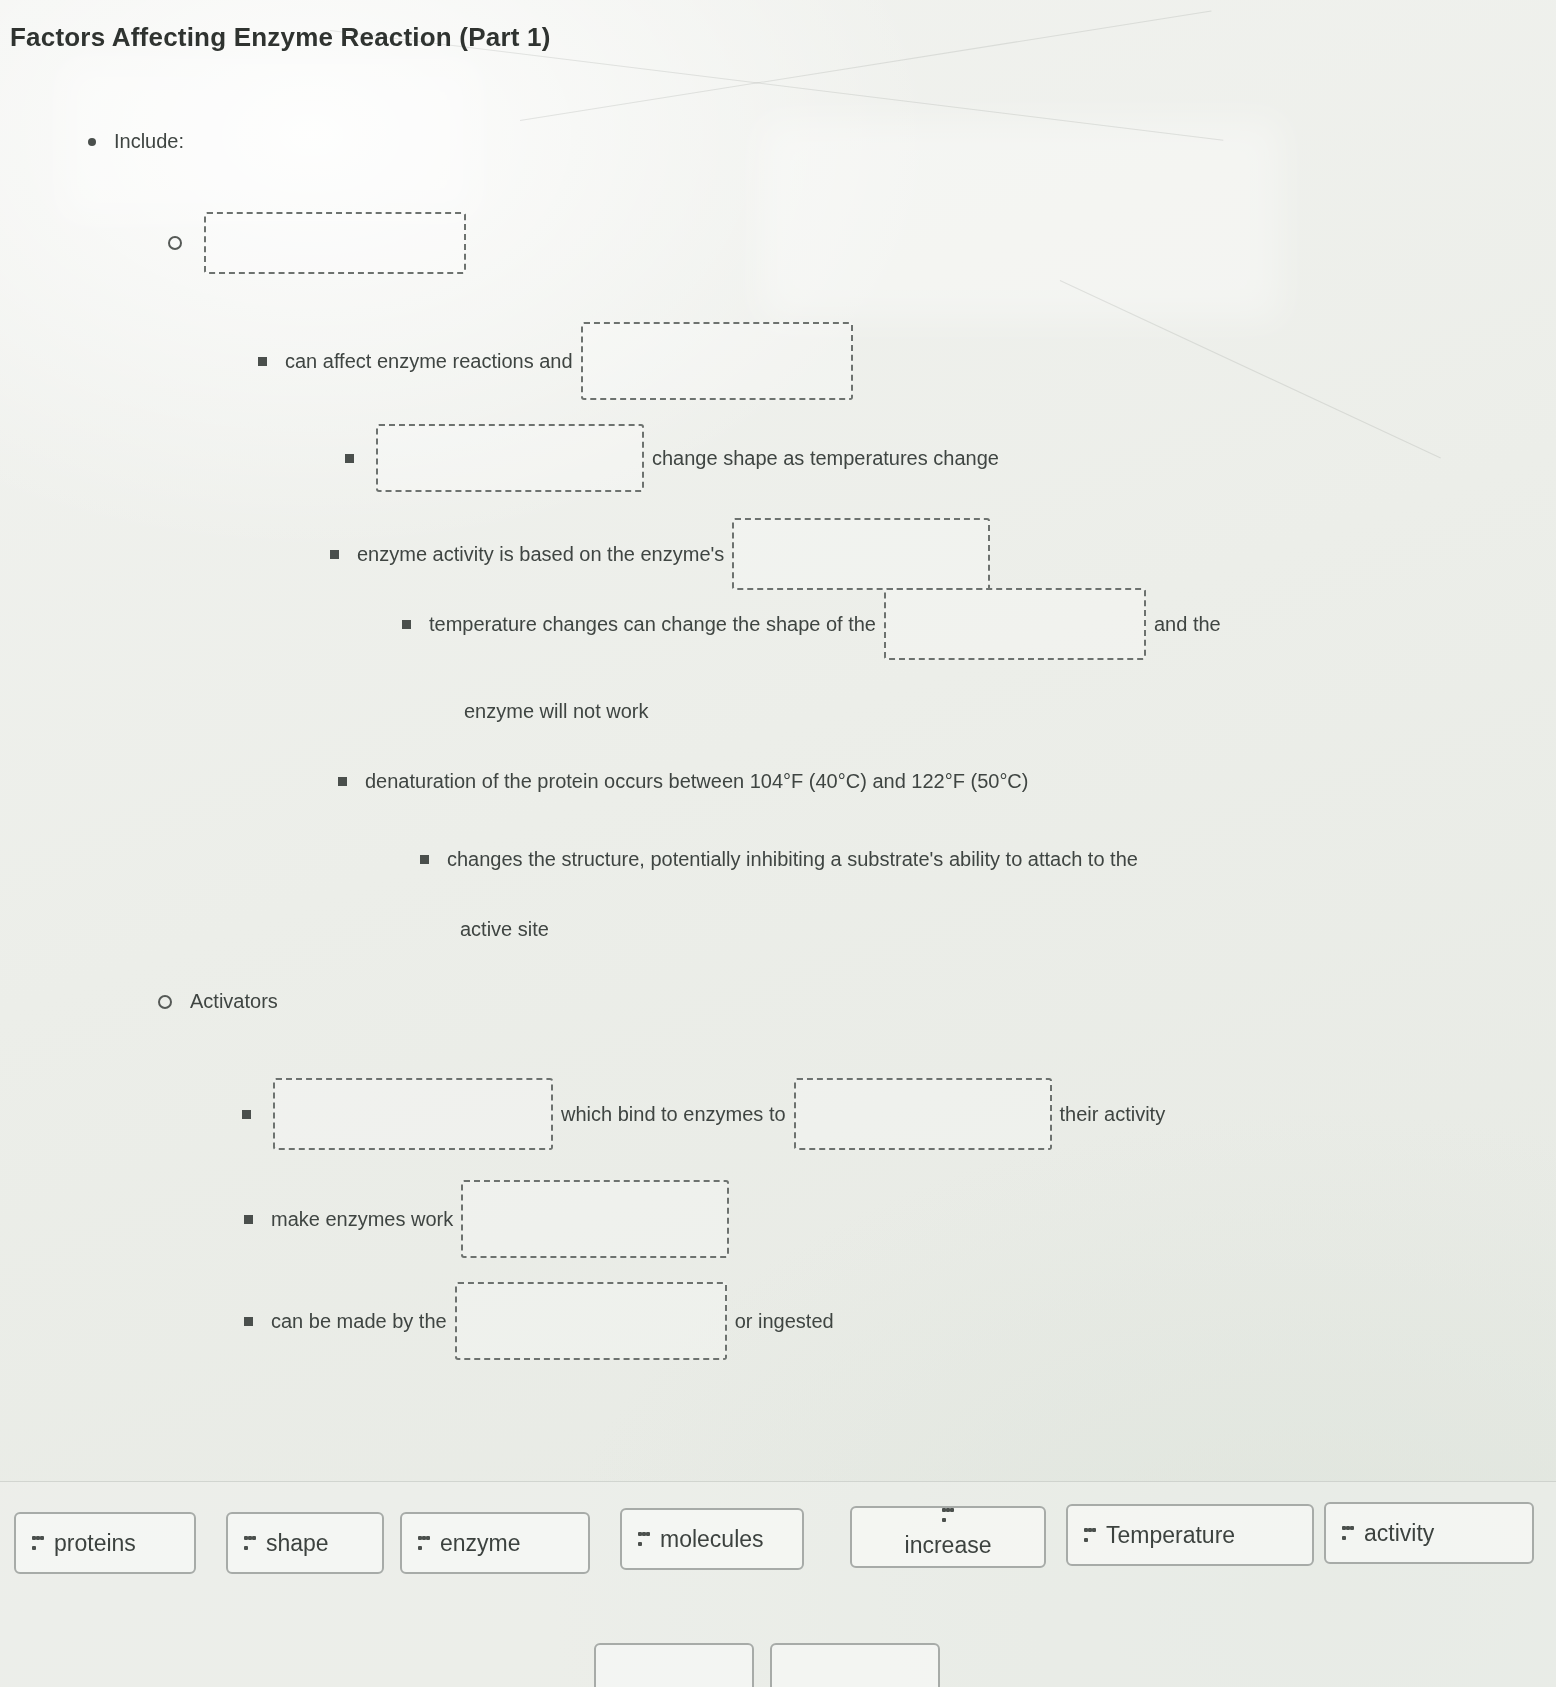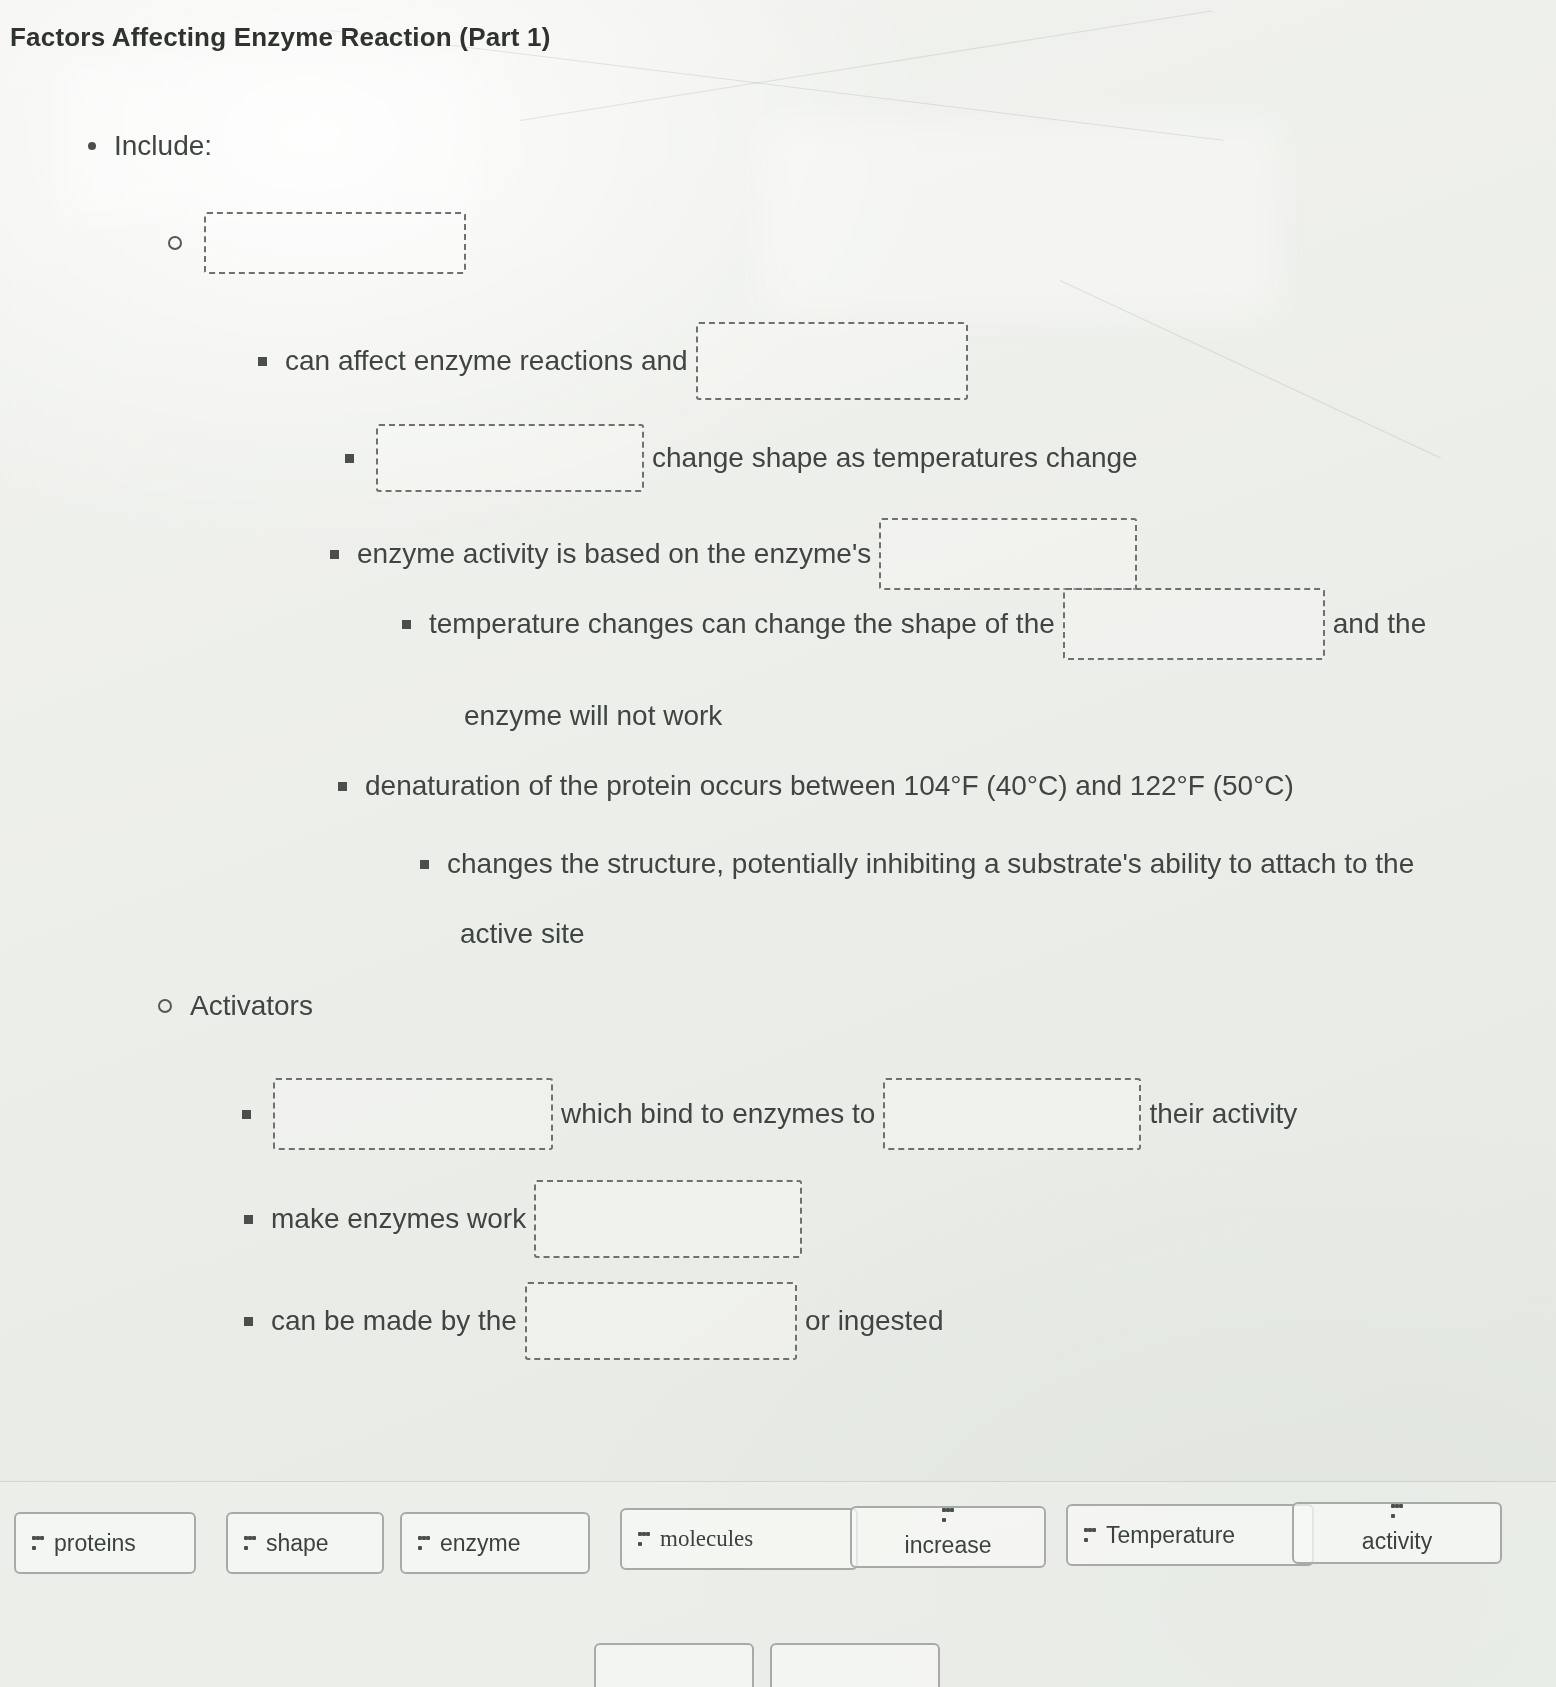--- a/index.html
+++ b/index.html
@@ -42,21 +42,21 @@
     font-size: 26px;
     font-weight: bold;
     color: #2f3330;
     letter-spacing: 0.2px;
   }
 
   .line {
     position: absolute;
     display: flex;
     align-items: center;
-    font-size: 28px;
+    font-size: 20px;
     color: #3f4542;
     white-space: nowrap;
   }
 
   .bullet-disc {
     display: inline-block;
     width: 8px;
     height: 8px;
     border-radius: 50%;
     background: #4a4f4c;
@@ -269,21 +269,21 @@
   <div class="chip" style="left:400px; top:30px; width:190px;">
     <span class="grip">
         <i></i>
         <i></i>
         <i></i>
         <i></i>
       </span>
     <span>enzyme</span>
   </div>
 
-  <div class="chip" style="left:620px; top:26px; width:238px;font-family:Liberation Serif, serif;">
+  <div class="chip" style="left:620px; top:26px; width:184px;">
     <span class="grip">
         <i></i>
         <i></i>
         <i></i>
         <i></i>
       </span>
     <span>molecules</span>
   </div>
 
   <div class="chip" style="left:850px; top:24px; width:196px;flex-direction:column;">
@@ -299,21 +299,21 @@
   <div class="chip" style="left:1066px; top:22px; width:248px;">
     <span class="grip">
         <i></i>
         <i></i>
         <i></i>
         <i></i>
       </span>
     <span>Temperature</span>
   </div>
 
-  <div class="chip" style="left:1292px; top:20px; width:210px;flex-direction:column;">
+  <div class="chip" style="left:1324px; top:20px; width:210px;">
     <span class="grip">
         <i></i>
         <i></i>
         <i></i>
         <i></i>
       </span>
     <span>activity</span>
   </div>
 
   <div class="partial-box" style="left:594px; width:156px;"></div>

